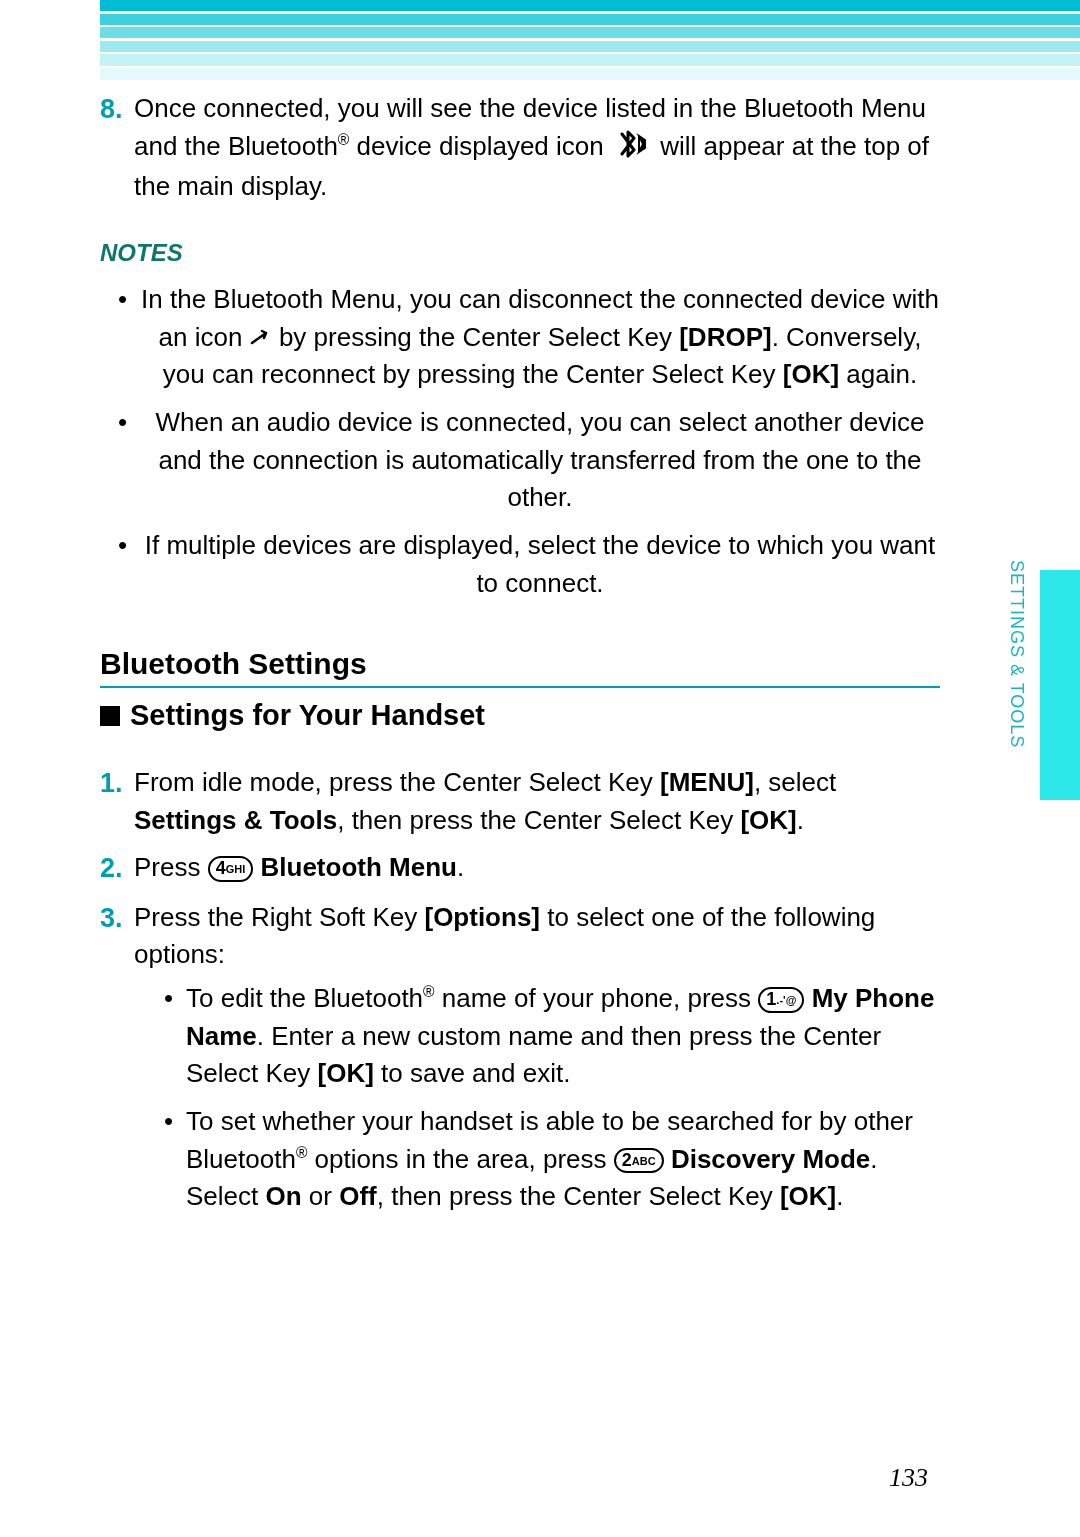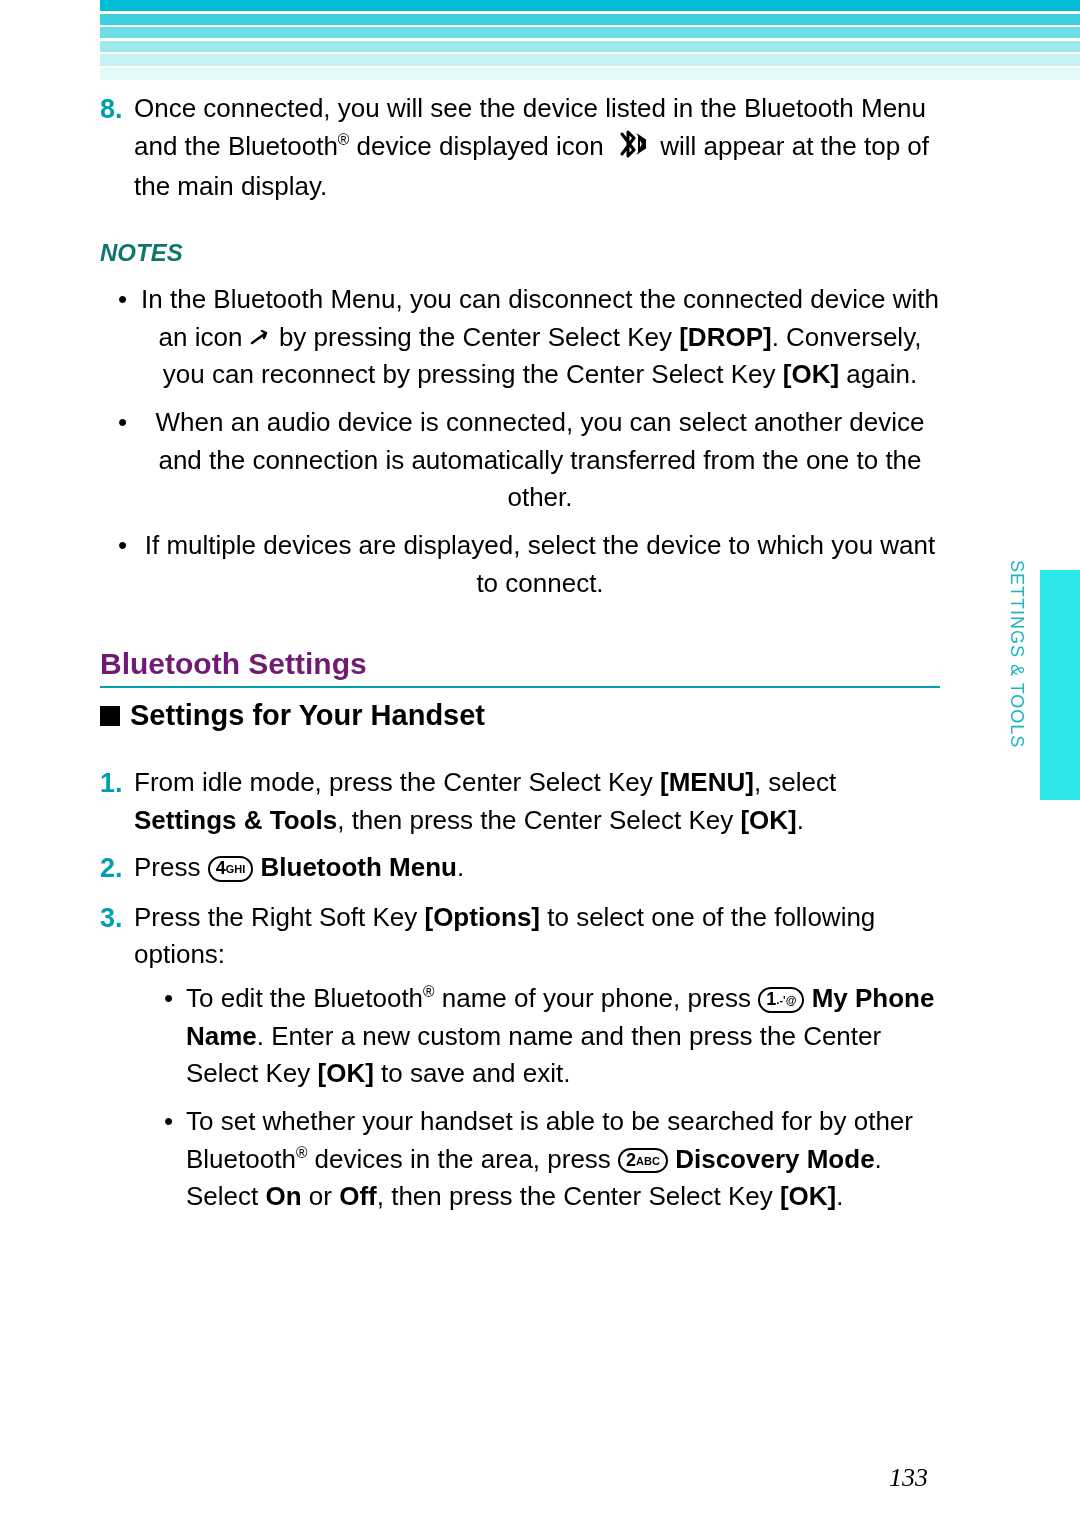--- a/index.html
+++ b/index.html
@@ -70,21 +70,21 @@
     font-style: italic;
     font-size: 24px;
     margin-bottom: 10px;
   }
   ul.notes { list-style: none; padding-left: 18px; text-align: center; }
   ul.notes > li { position: relative; padding-left: 22px; margin-bottom: 10px; }
   ul.notes > li::before {
     content: "•"; position: absolute; left: 0; top: 0; font-size: 26px;
   }
   .section-heading {
-    color: #701a75;
+    color: #000000;
     font-weight: bold;
     font-size: 30px;
     border-bottom: 2px solid #009fb0;
     margin-bottom: 6px;
   }
   .subsection {
     font-weight: bold;
     font-size: 29px;
     margin-bottom: 28px;
   }
@@ -183,21 +183,21 @@
       <div class="step-num">3.</div>
       <div class="step-body">
         <span>Press the Right Soft Key </span><b>[Options]</b><span> to select one of the following options:</span>
         <ul class="sub-bullets">
           <li>
             <span>To edit the Bluetooth</span><sup>®</sup><span> name of your phone, press </span>
             <span class="btn-icon"><span>1</span><span class="btn-sub">.-'@</span></span>
             <b> My Phone Name</b><span>. Enter a new custom name and then press the Center Select Key </span><b>[OK]</b><span> to save and exit.</span>
           </li>
           <li>
-            <span>To set whether your handset is able to be searched for by other Bluetooth</span><sup>®</sup><span> devices in the area, press </span>
+            <span>To set whether your handset is able to be searched for by other Bluetooth</span><sup>®</sup><span> options in the area, press </span>
             <span class="btn-icon"><span>2</span><span class="btn-sub">ABC</span></span>
             <b> Discovery Mode</b><span>. Select </span><b>On</b><span> or </span><b>Off</b><span>, then press the Center Select Key </span><b>[OK]</b><span>.</span>
           </li>
         </ul>
       </div>
     </div>
 
   </div>
 
 </div>

